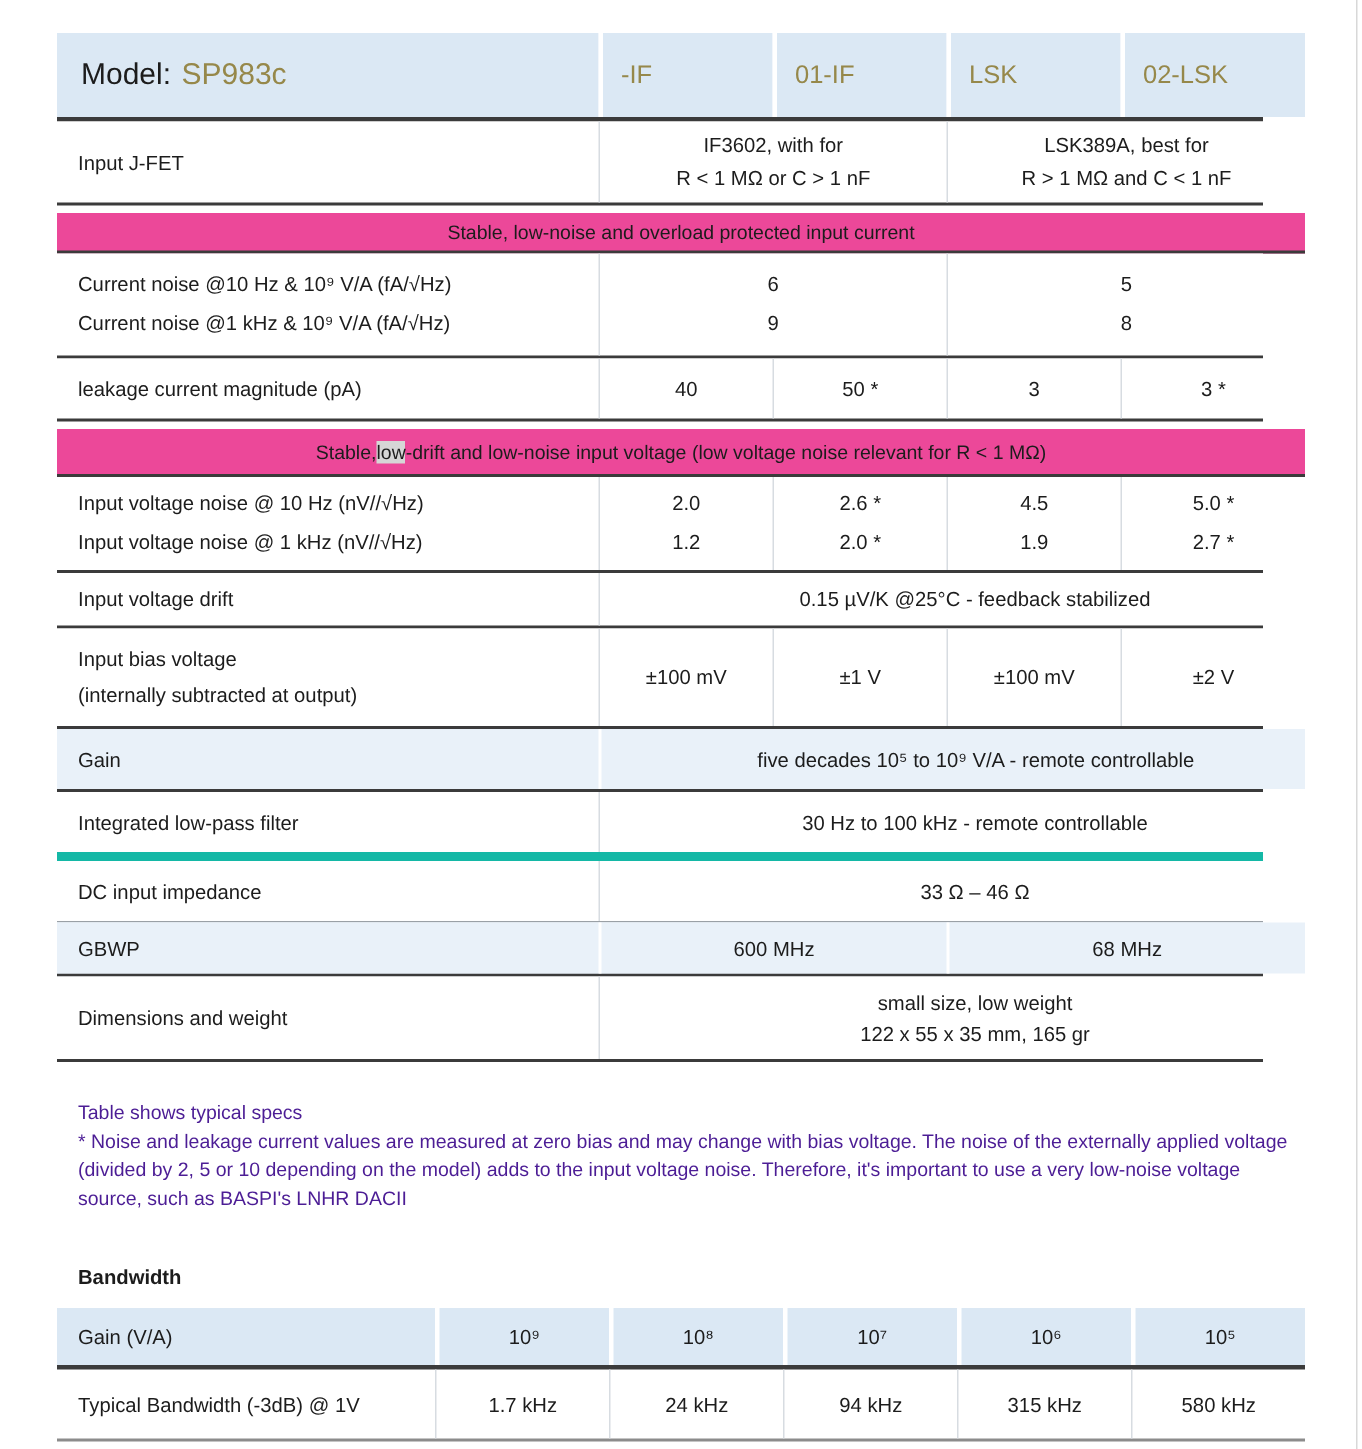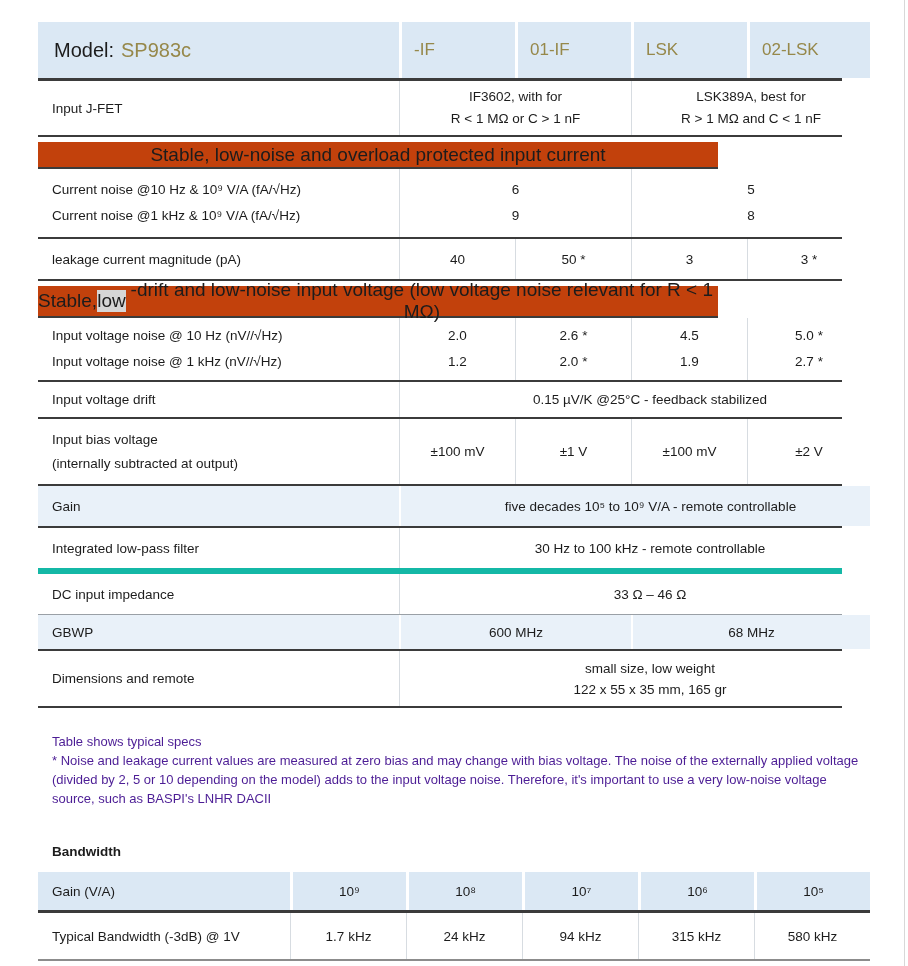--- a/index.html
+++ b/index.html
@@ -60,23 +60,23 @@
   .r-filter{height:40px;}
   .r-imp{height:40px;}
   .r-gbwp{height:34px;}
   .r-dims{height:55px;}
   .r-dims .cell2>div{line-height:21px;}
 
   .blue-row{background:#e9f1f9;}
   .blue-row .lbl,.blue-row .val{background:#e9f1f9;}
 
   .band{
-    height:27px;margin-top:5px;background:#c2410c;
+    height:27px;margin-top:5px;background:#ec4899;
     display:flex;align-items:center;justify-content:center;
-    font-size:19px;text-align:center;width:680px;box-sizing:border-box;
+    font-size:13px;text-align:center;width:832px;box-sizing:border-box;
   }
   .band-2{height:32px;}
   .hl{background:#d6d6d6;}
 
   
   .footnote{
     margin:24px 0 0 14px;width:812px;
     font-size:13px;line-height:19px;color:#4c1d95;
   }
 
@@ -220,21 +220,21 @@
       <div class="val merged4 vline">33 Ω – 46 Ω</div>
     </div>
 
     <div class="trow r-gbwp blue-row sep-dark">
       <div class="lbl">GBWP</div>
       <div class="val merged2 vline-w">600 MHz</div>
       <div class="val merged2 vline-w">68 MHz</div>
     </div>
 
     <div class="trow r-dims sep-dark">
-      <div class="lbl">Dimensions and remote</div>
+      <div class="lbl">Dimensions and weight</div>
       <div class="val merged4 vline cell2">
         <div>small size, low weight</div>
         <div>122 x 55 x 35 mm, 165 gr</div>
       </div>
     </div>
 
   </div>
 
   <div class="footnote">
     <div>Table shows typical specs</div>

